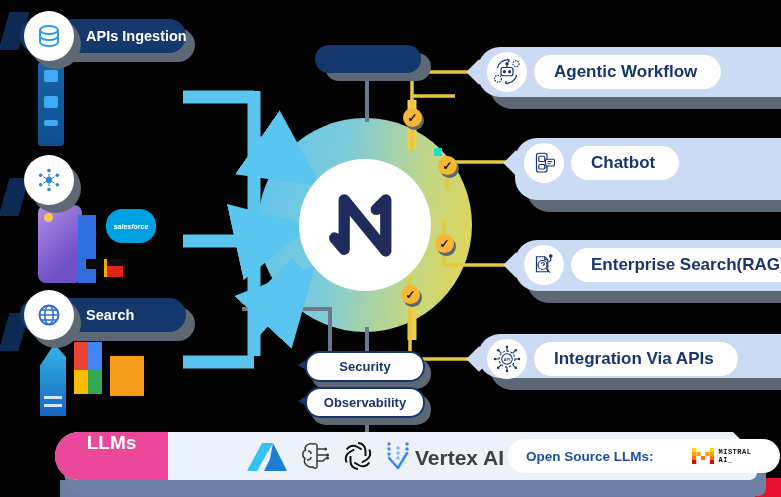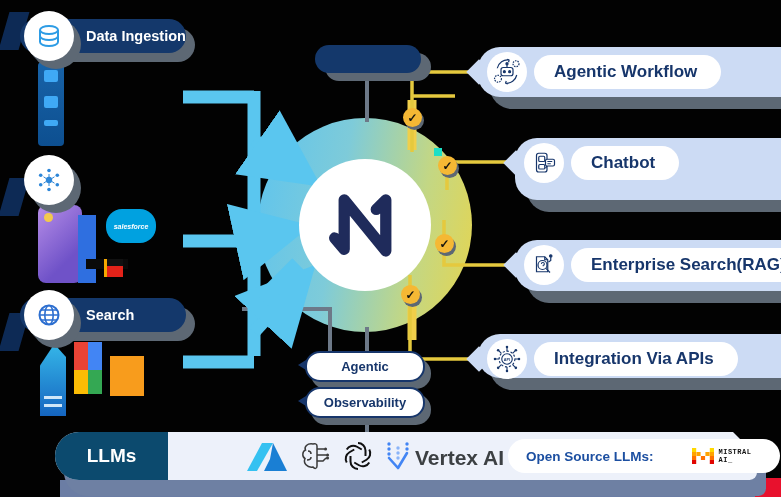--- a/index.html
+++ b/index.html
@@ -50,22 +50,22 @@
 
   .check-badge{position:absolute;width:19px;height:19px;border-radius:50%;background:#f5b834;
                color:#14140f;display:flex;align-items:center;justify-content:center;
                font-size:12px;font-weight:bold;z-index:5;box-shadow:2px 3px 0 #5d6874;}
 
   
   .llm-bar{position:absolute;left:55px;top:432px;width:702px;height:48px;background:#edf1fa;
            border-radius:26px 4px 8px 26px;z-index:6;box-shadow:9px 16px 0 #6e80a3;}
   .bar-corner{position:absolute;right:-1px;top:-1px;width:0;height:0;z-index:7;
               border-left:26px solid transparent;border-top:26px solid #020202;}
-  .llms-pill{position:absolute;left:0;top:0;width:113px;height:48px;background:#0c4a6e;
-             border-radius:26px 0 0 26px;display:flex;align-items:center;justify-content:center;z-index:7;}
+  .llms-pill{position:absolute;left:0;top:0;width:113px;height:48px;background:#ec4899;
+             border-radius:26px 0 0 26px;display:flex;justify-content:center;z-index:7;}
   .llms-pill span{color:#fff;font-size:19px;font-weight:bold;}
   .vertex-text{position:absolute;left:360px;top:14px;font-size:21px;font-weight:bold;color:#3c4043;}
   .oss-pill{position:absolute;left:453px;top:7px;width:272px;height:34px;background:#fff;border-radius:17px;
             display:flex;align-items:center;z-index:7;}
   .oss-pill .oss-label{margin-left:18px;color:#1c4fa1;font-size:13.5px;font-weight:bold;}
   .mistral-wrap{display:flex;align-items:center;margin-left:38px;gap:5px;}
   .mistral-text{font-family:"Liberation Mono",monospace;font-size:7px;font-weight:bold;color:#111;
                 line-height:8px;letter-spacing:0.5px;}
   .slate-strip{position:absolute;left:60px;top:480px;width:721px;height:17px;background:#6b7da4;z-index:2;}
   .red-block{position:absolute;left:755px;top:478px;width:26px;height:19px;background:#e8112d;z-index:3;}
@@ -136,21 +136,21 @@
   <div class="white-circle">
     <svg width="78" height="80" viewBox="0 0 90 90">
       <path d="M10 60 L21 73 L21 16 L69 75 L69 16 L58 27" fill="none" stroke="#1f2b5b" stroke-width="13" stroke-linecap="round" stroke-linejoin="round"></path>
     </svg>
   </div>
 
   <div class="top-pill"></div>
 
   <div class="tail" style="left:4px;top:12px;"></div>
   <div class="sec-header" style="top:19px;">
-    <span class="lbl">Data Ingestion</span>
+    <span class="lbl">APIs Ingestion</span>
   </div>
   <div class="sec-circle" style="top:11px;">
     <svg width="28" height="28" viewBox="0 0 28 28">
       <ellipse cx="14" cy="8" rx="9" ry="4" fill="none" stroke="#2d9ce5" stroke-width="2"></ellipse>
       <path d="M5 8 V20 c0 2.2 4 4 9 4 s9 -1.8 9 -4 V8" fill="none" stroke="#2d9ce5" stroke-width="2"></path>
       <path d="M5 14 c0 2.2 4 4 9 4 s9 -1.8 9 -4" fill="none" stroke="#2d9ce5" stroke-width="2"></path>
     </svg>
   </div>
   <div class="logo-zone" style="left:30px;top:58px;width:150px;height:92px;">
     <div class="abs" style="left:8px;top:4px;width:26px;height:84px;border-radius:4px;
@@ -305,21 +305,21 @@
         <text x="20" y="22" text-anchor="middle" font-size="5" font-weight="bold" fill="#17366b">API</text>
       </svg>
     </div>
     <div class="pill">
       <span>Integration Via APIs</span>
     </div>
   </div>
 
   <div class="chev" style="left:298px;top:355px;"></div>
   <div class="mini-pill" style="top:351px;">
-    <span>Agentic</span>
+    <span>Security</span>
   </div>
   <div class="chev" style="left:298px;top:391px;"></div>
   <div class="mini-pill" style="top:387px;text-align:right;">
     <span>Observability</span>
   </div>
 
   <div class="slate-strip"></div>
   <div class="red-block"></div>
 
   <div class="llm-bar">

